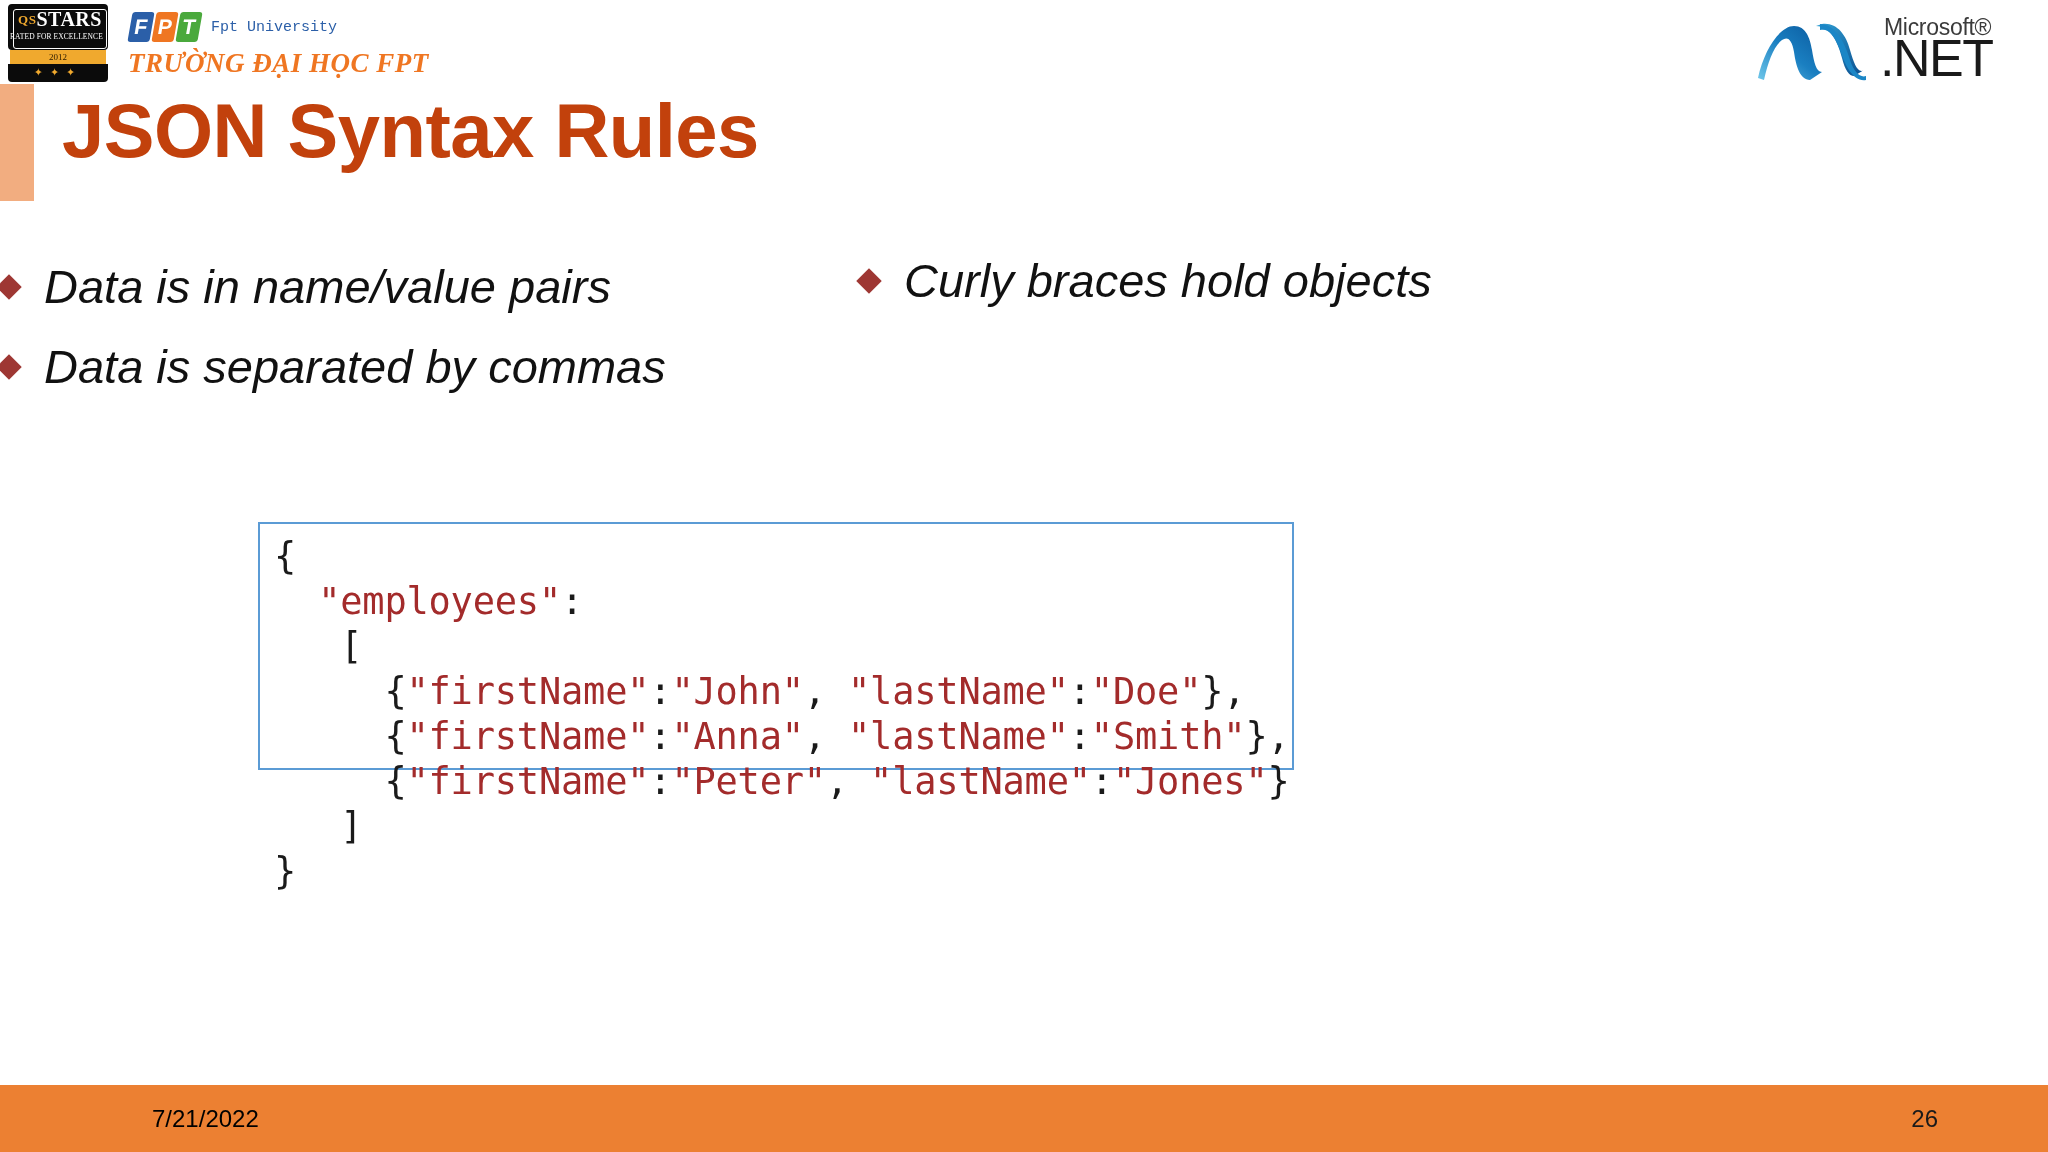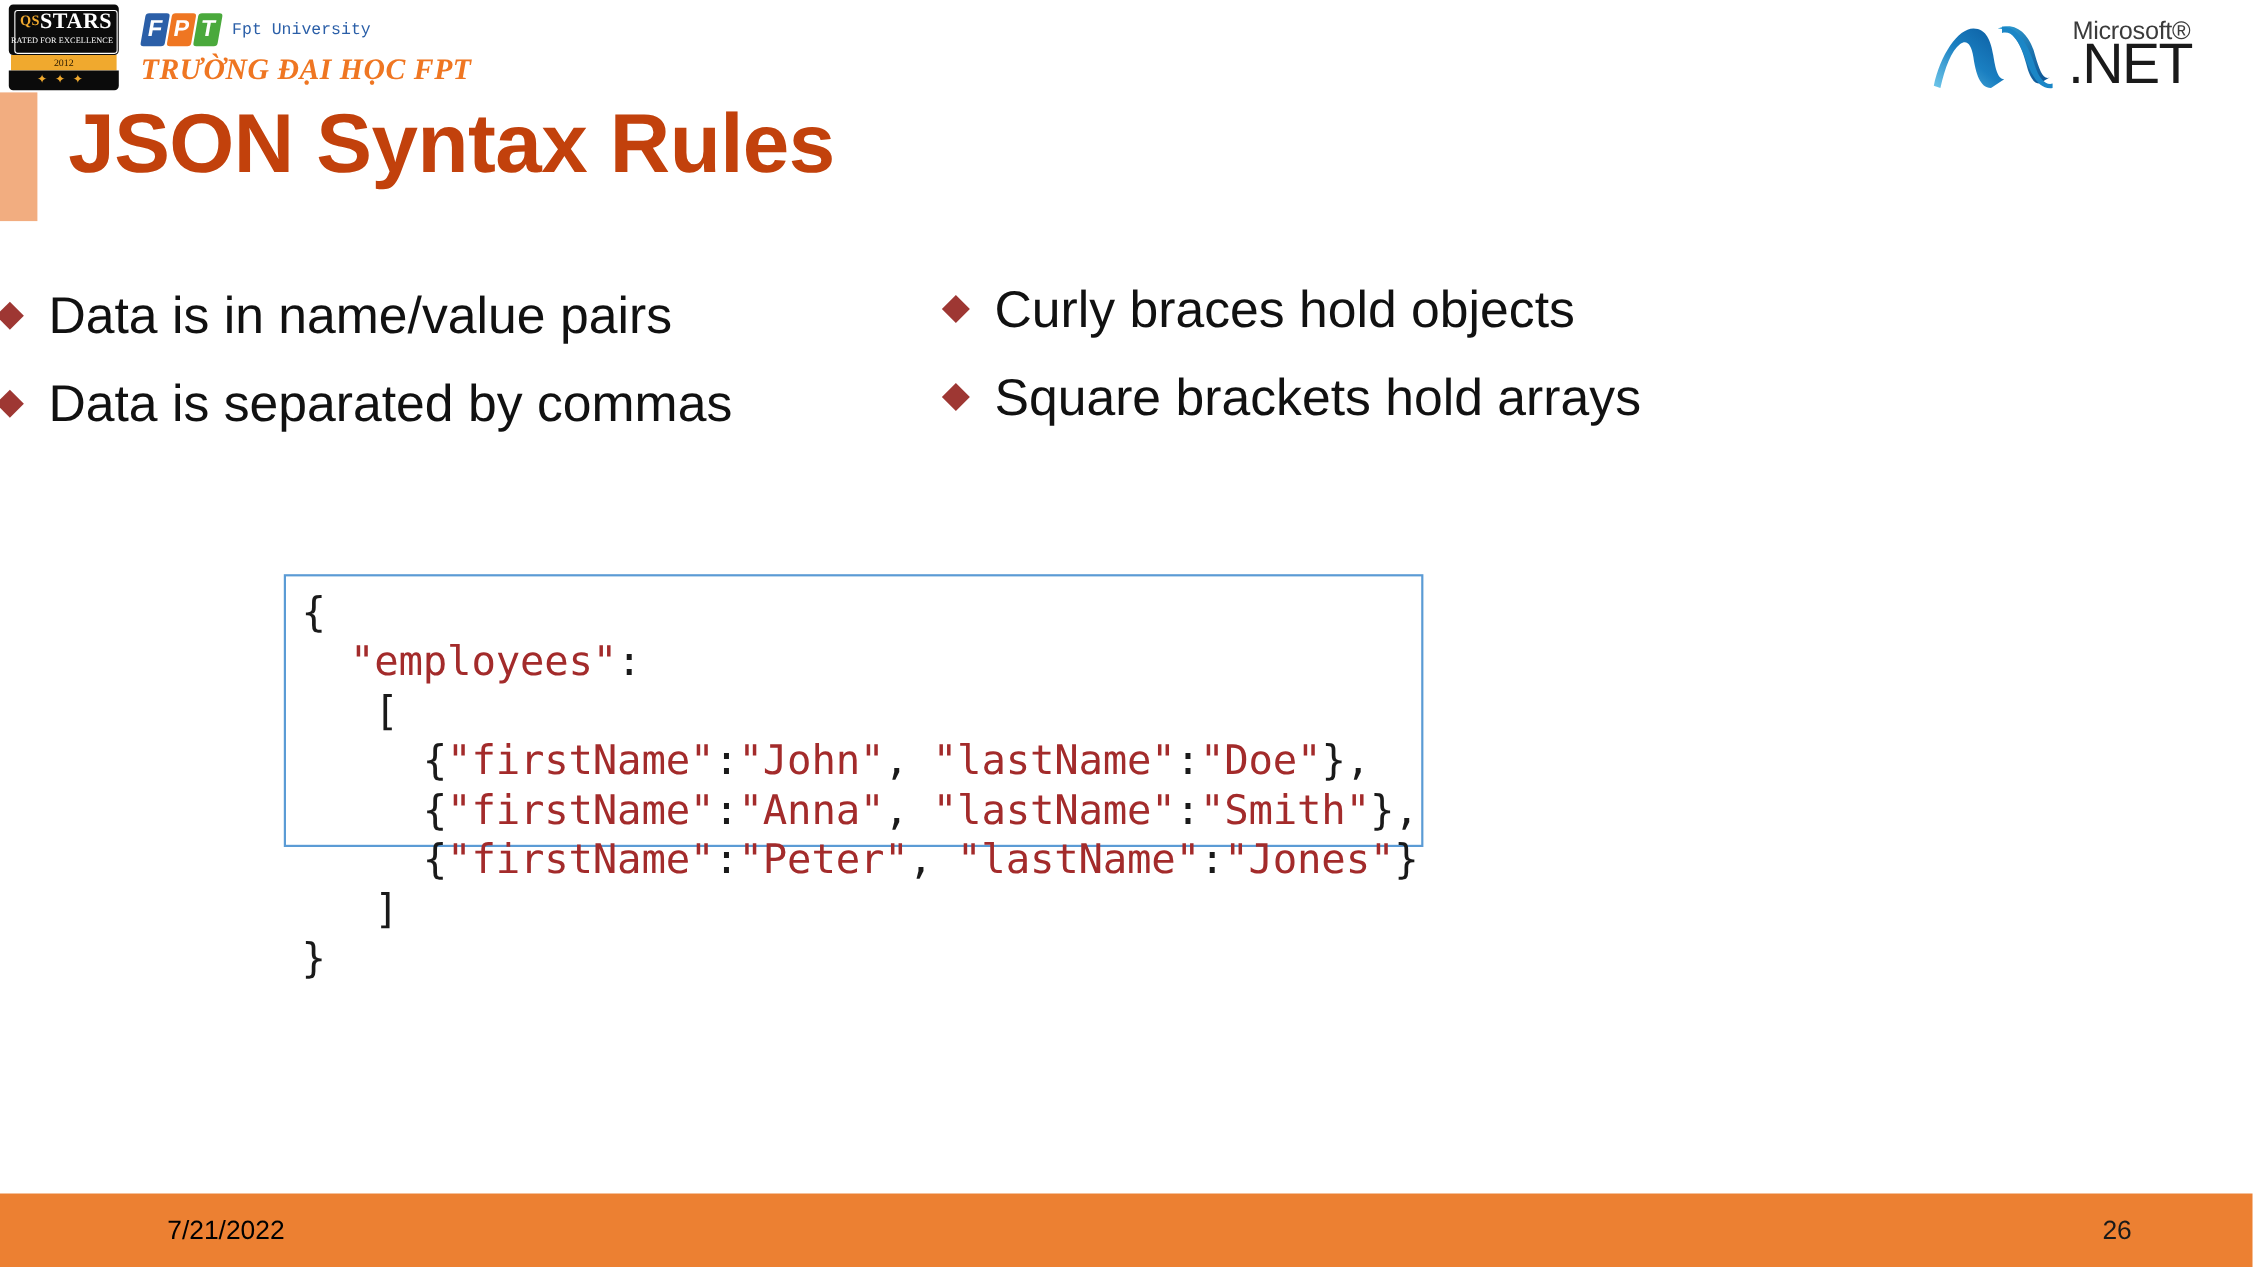--- a/index.html
+++ b/index.html
@@ -204,20 +204,21 @@
   .bullet-col {
     position: absolute;
   }
   .bullet-col.left  { left: 0px;   top: 258px; width: 840px; }
   .bullet-col.right { left: 860px; top: 252px; width: 1130px; }
 
   .bullet-row {
     display: flex;
     align-items: flex-start;
     margin-bottom: 22px;
+    font-style: italic;
   }
   .bullet-marker {
     width: 18px;
     height: 18px;
     flex: 0 0 18px;
     background: #9e3733;
     transform: rotate(45deg);
     margin-top: 20px;
     margin-right: 26px;
   }
@@ -334,24 +335,20 @@
       <span class="bullet-marker"></span>
       <span class="bullet-text">Data is separated by commas</span>
     </div>
   </div>
 
   <div class="bullet-col right">
     <div class="bullet-row">
       <span class="bullet-marker"></span>
       <span class="bullet-text">Curly braces hold objects</span>
     </div>
-    <div class="bullet-row">
-      <span class="bullet-marker"></span>
-      <span class="bullet-text">Square brackets hold arrays</span>
-    </div>
   </div>
 
   <div class="code-box">
     <div class="code-line"><span style="color:#1a1a1a">{</span></div>
     <div class="code-line"><span style="color:#1a1a1a">  </span><span style="color:#a32b2b">"employees"</span><span style="color:#1a1a1a">:</span></div>
     <div class="code-line"><span style="color:#1a1a1a">   [</span></div>
     <div class="code-line"><span style="color:#1a1a1a">     {</span><span style="color:#a32b2b">"firstName"</span><span style="color:#1a1a1a">:</span><span style="color:#a32b2b">"John"</span><span style="color:#1a1a1a">, </span><span style="color:#a32b2b">"lastName"</span><span style="color:#1a1a1a">:</span><span style="color:#a32b2b">"Doe"</span><span style="color:#1a1a1a">},</span></div>
     <div class="code-line"><span style="color:#1a1a1a">     {</span><span style="color:#a32b2b">"firstName"</span><span style="color:#1a1a1a">:</span><span style="color:#a32b2b">"Anna"</span><span style="color:#1a1a1a">, </span><span style="color:#a32b2b">"lastName"</span><span style="color:#1a1a1a">:</span><span style="color:#a32b2b">"Smith"</span><span style="color:#1a1a1a">},</span></div>
     <div class="code-line"><span style="color:#1a1a1a">     {</span><span style="color:#a32b2b">"firstName"</span><span style="color:#1a1a1a">:</span><span style="color:#a32b2b">"Peter"</span><span style="color:#1a1a1a">, </span><span style="color:#a32b2b">"lastName"</span><span style="color:#1a1a1a">:</span><span style="color:#a32b2b">"Jones"</span><span style="color:#1a1a1a">}</span></div>
     <div class="code-line"><span style="color:#1a1a1a">   ]</span></div>

